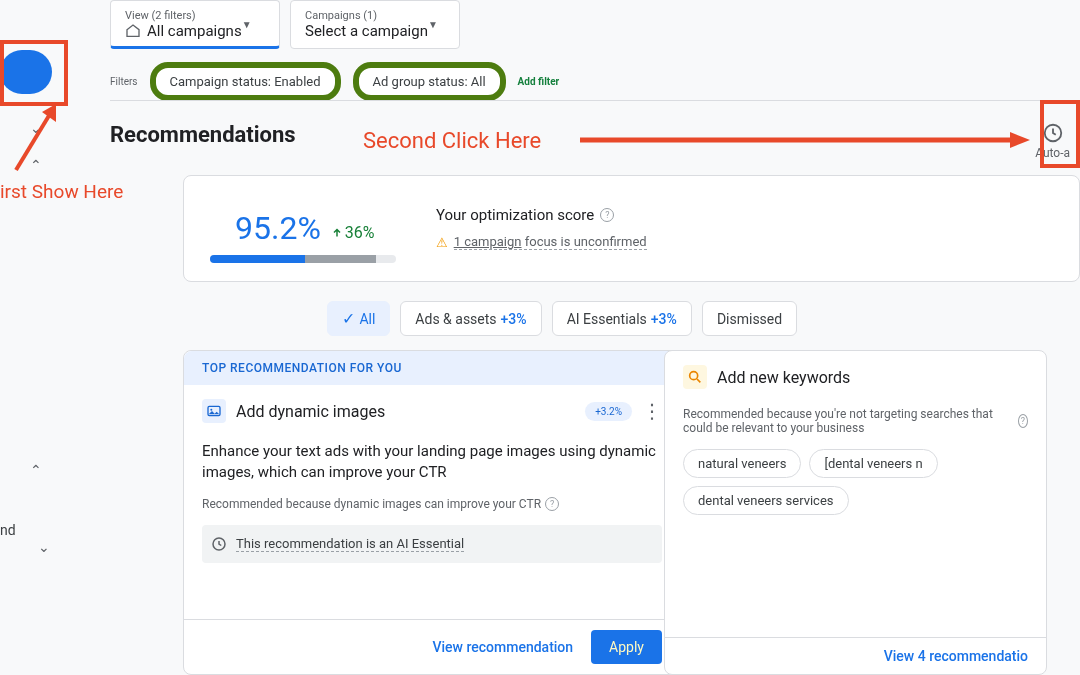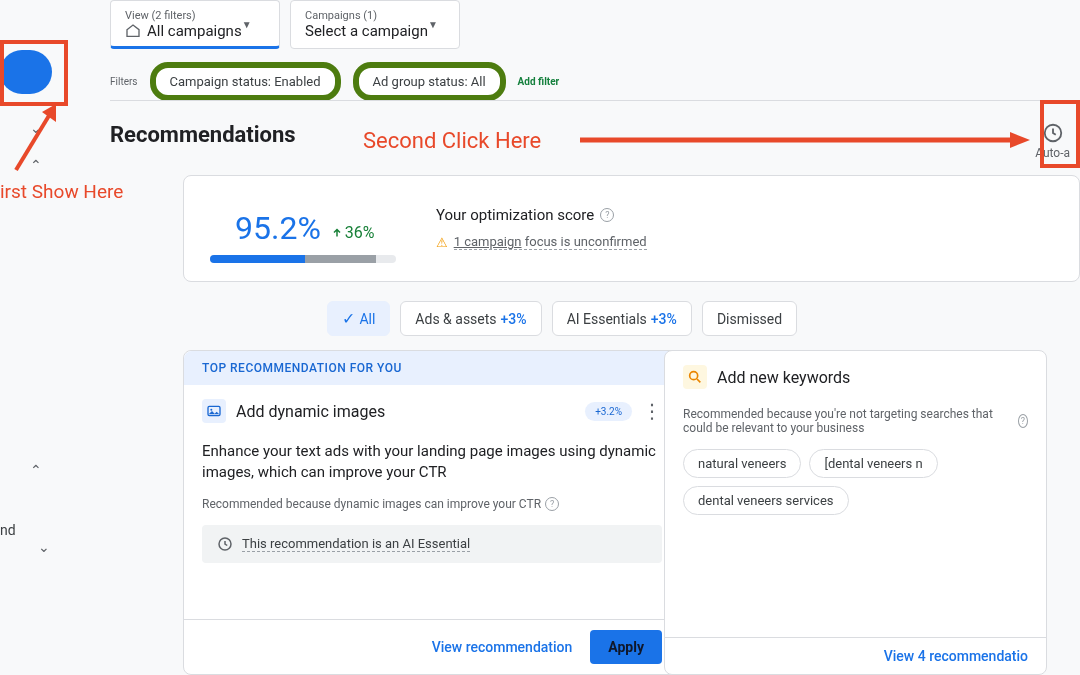--- a/index.html
+++ b/index.html
@@ -67,24 +67,24 @@
 .card-body { padding: 14px 18px; }
 .card-title-row { display: flex; align-items: center; justify-content: space-between; margin-bottom: 18px;}
 .card-title-left { display: flex; align-items: center; gap: 10px; font-size: 16px; color: #202124;}
 .icon-badge { width: 24px; height: 24px; border-radius: 4px; display: flex; align-items: center; justify-content: center; font-size: 14px;}
 .icon-blue { background: #e8f0fe; color: #1967d2; }
 .icon-orange { background: #fef7e0; color: #ea8600; }
 .uplift-badge { background: #e8f0fe; color: #1967d2; font-size: 10px; padding: 4px 10px; border-radius: 14px; }
 .dots-menu { color: #5f6368; font-size: 20px; margin-left: 10px; }
 .card-desc { font-size: 15px; color: #202124; line-height: 1.4; margin-bottom: 14px;}
 .card-sub { font-size: 12px; color: #5f6368; margin-bottom: 14px; display: flex; align-items: center; gap: 4px;}
-.essential-box { background: #f1f3f4; border-radius: 4px; padding: 10px 14px; display: flex; align-items: center; gap: 8px; font-size: 13px; color: #3c4043;}
+.essential-box { background: #f1f3f4; border-radius: 4px; padding: 10px 8px; display: flex; align-items: center; gap: 8px; font-size: 13px; color: #3c4043;}
 .card-footer { position: absolute; bottom: 0; left: 0; right: 0; border-top: 1px solid #dadce0; padding: 10px 18px; display: flex; justify-content: flex-end; align-items: center; gap: 18px;}
 .link-btn { color: #1a73e8; font-size: 14px; font-weight: 500; cursor: pointer;}
-.apply-btn { background: #1a73e8; color: #0f172a; border: none; border-radius: 4px; padding: 9px 18px; font-size: 14px; font-weight: 700;}
+.apply-btn { background: #1a73e8; color: #fef9c3; border: none; border-radius: 4px; padding: 9px 18px; font-size: 14px; font-weight: 400;}
 
 .kw-chips { display: flex; flex-wrap: wrap; gap: 8px; }
 .kw-chip { border: 1px solid #dadce0; border-radius: 18px; padding: 6px 14px; font-size: 13px; color: #3c4043; white-space: nowrap;}
 
 .help-circle { display: inline-flex; width: 14px; height: 14px; border: 1px solid #9aa0a6; border-radius: 50%; align-items: center; justify-content: center; font-size: 9px; color: #9aa0a6;}
 .home-icon-svg { flex-shrink: 0;}
 </style>
 </head>
 <body>
 

